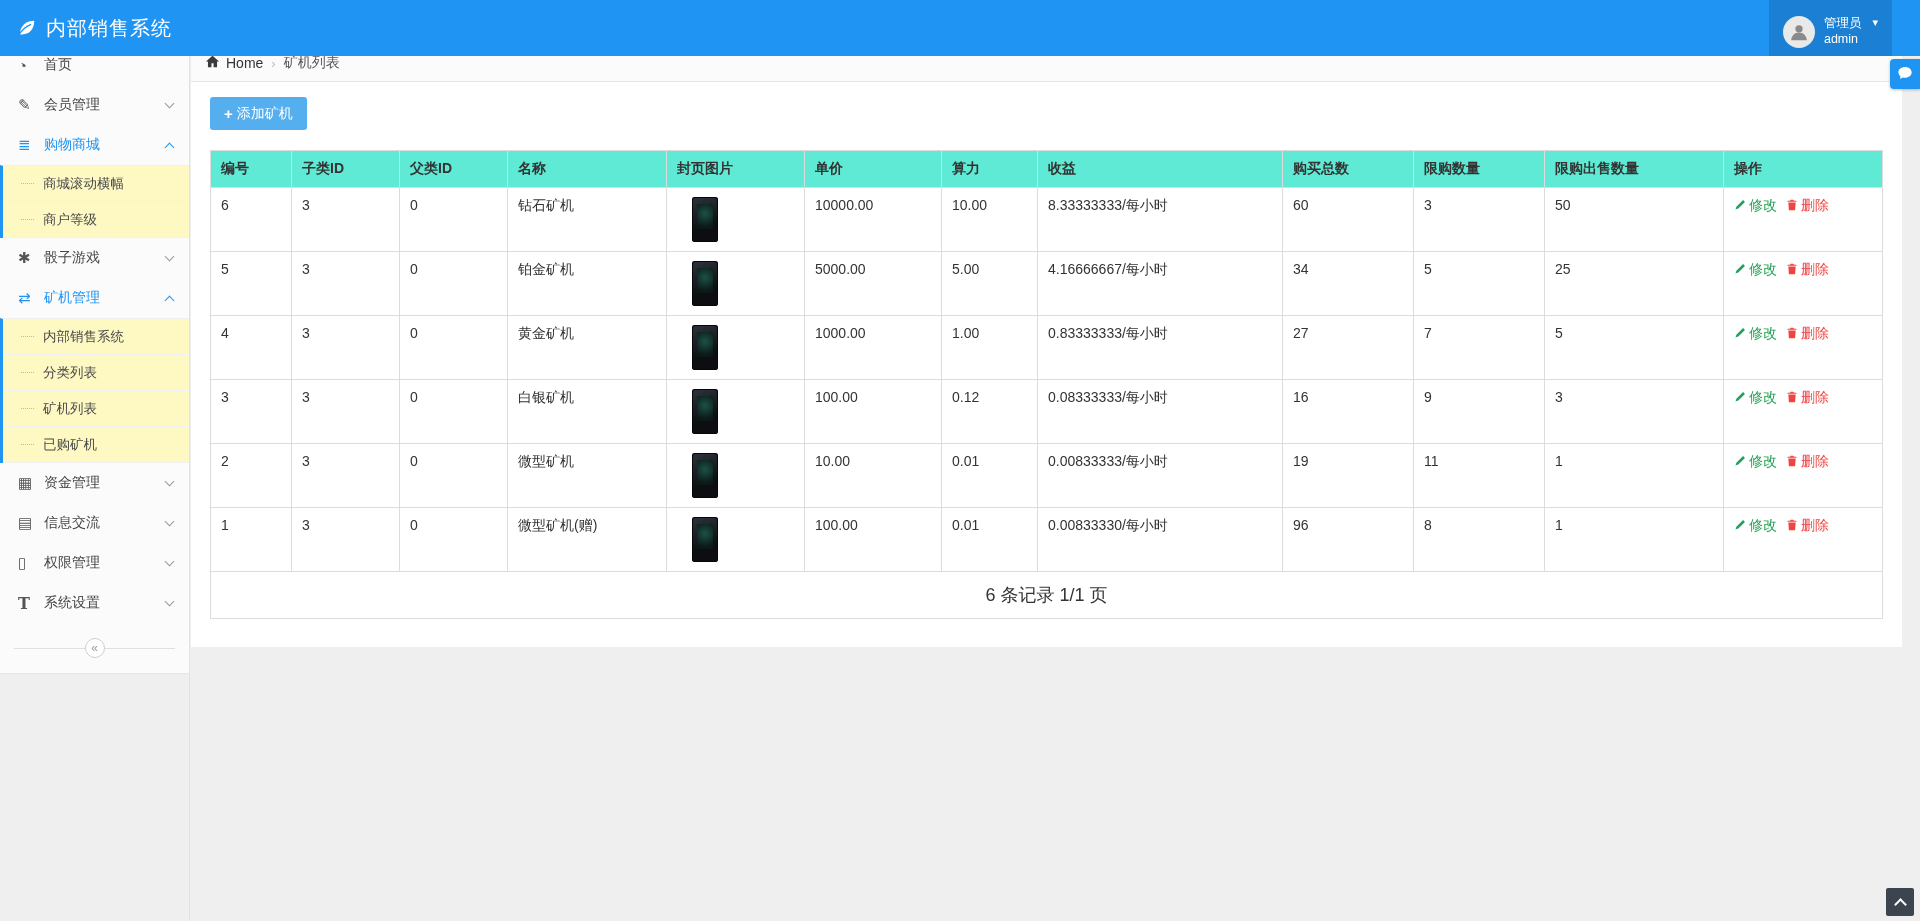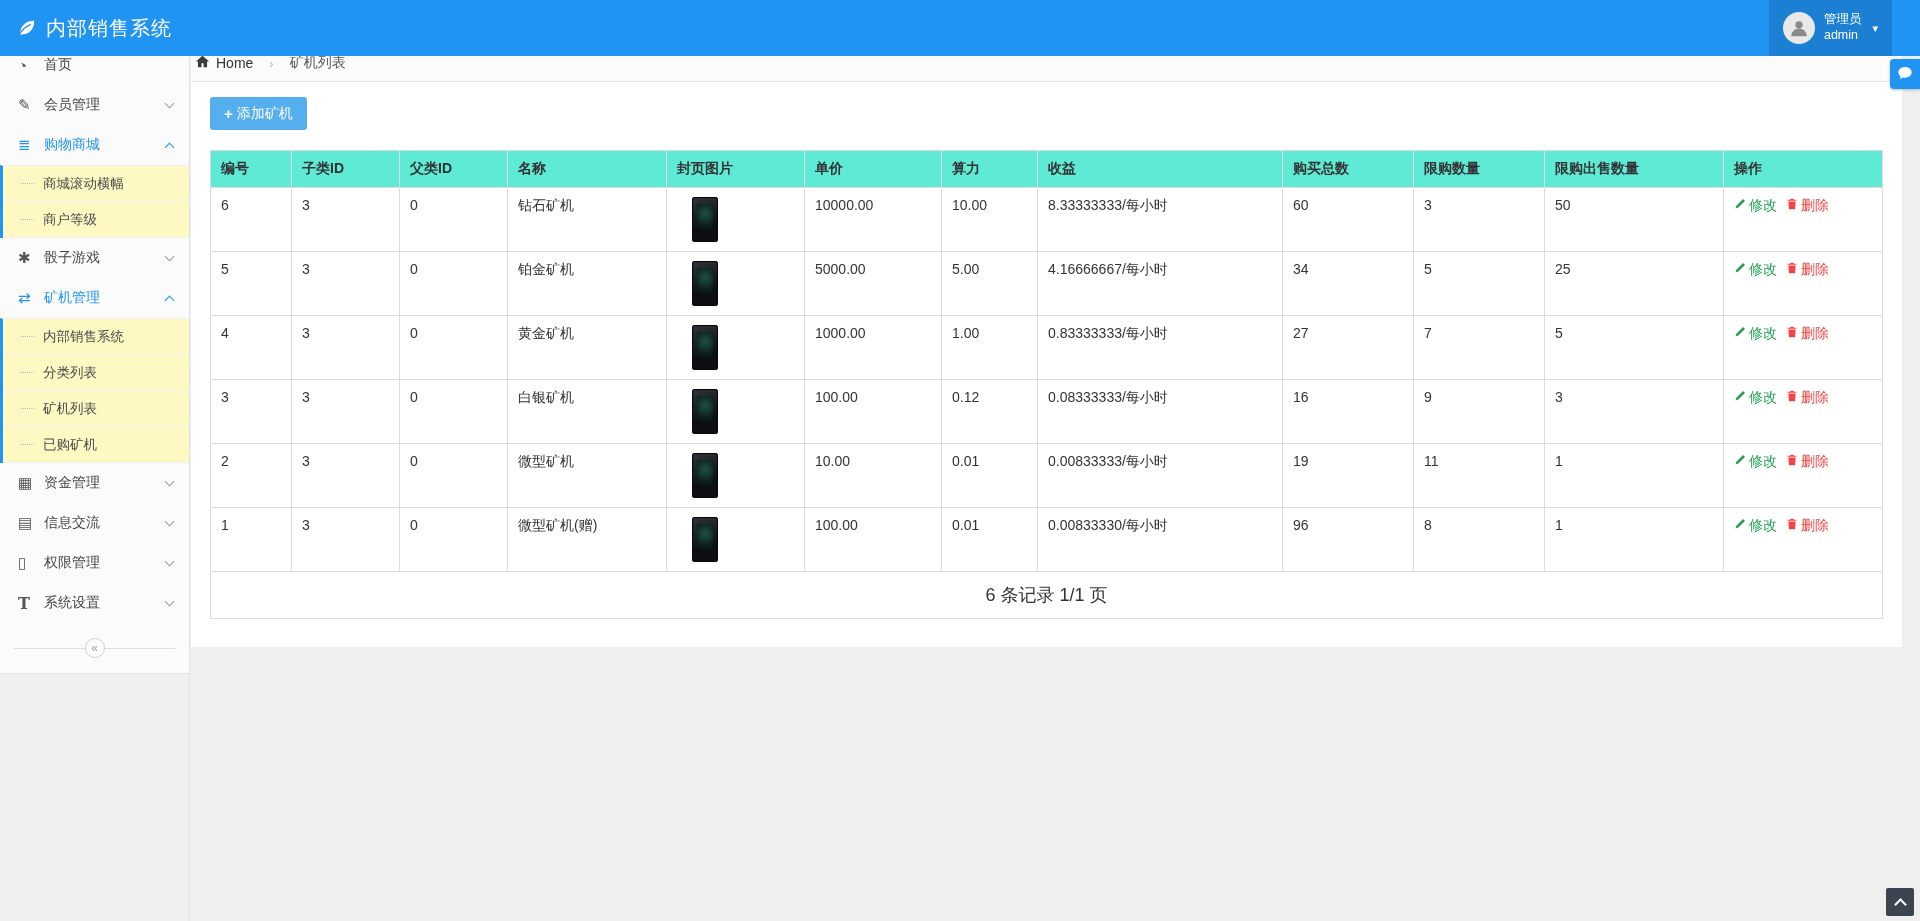--- a/index.html
+++ b/index.html
@@ -11,21 +11,21 @@
   }
   
   .topbar {
     position:fixed; top:0; left:0; right:0; height:56px;
     background:#2094F3; color:#fff; display:flex; align-items:center; z-index:30;
   }
   .brand { display:flex; align-items:center; gap:9px; padding-left:15px; font-size:20px; letter-spacing:1px; }
   .brand svg { display:block; }
   .user-box {
     margin-left:auto; margin-right:28px; height:100%;
-    display:flex; align-items:center; gap:9px; padding:4px 14px;
+    display:flex; align-items:flex-start; gap:9px; padding:16px 14px;
     background:rgba(0,0,0,.13); cursor:pointer;
   }
   .avatar {
     width:32px; height:32px; border-radius:50%; background:#E9E9E9;
     display:flex; align-items:center; justify-content:center; overflow:hidden;
   }
   .user-text { line-height:1.25; font-size:12.5px; }
   .user-text .name { font-weight:normal; }
   .user-caret { font-size:11px; margin-left:2px; }
   
@@ -57,22 +57,22 @@
   .collapse-bar { position:relative; height:30px; margin:10px 10px 6px; display:flex; align-items:center; justify-content:center; }
   .collapse-bar::before { content:""; position:absolute; left:4px; right:4px; top:50%; border-top:1px solid #DFDFDF; }
   .collapse-knob {
     position:relative; z-index:2; width:20px; height:20px; border-radius:50%;
     background:#FFF; border:1px solid #CFCFCF; color:#9B9B9B;
     display:flex; align-items:center; justify-content:center; font-size:12px; cursor:pointer;
   }
   
   .main { margin:45px 18px 0 191px; background:#FFF; }
   .breadcrumb {
-    height:37px; display:flex; align-items:center; gap:16px;
-    padding-left:4px; background:#FBFBFB; border-bottom:1px solid #E7E7E7;
+    height:37px; display:flex; align-items:center; gap:8px;
+    padding-left:14px; background:#FBFBFB; border-bottom:1px solid #E7E7E7;
     font-size:14px; color:#555;
   }
   .breadcrumb .home-link { display:flex; align-items:center; gap:6px; color:#333; cursor:pointer; }
   .crumb-sep { color:#B9B9B9; font-size:13px; }
   .panel { padding:15px 19px 28px; }
   .btn-add {
     background:#55AEEE; color:#FFF; border:none; border-radius:3px;
     height:33px; padding:0 14px; font-size:14px; cursor:pointer;
     display:inline-flex; align-items:center; gap:4px;
   }
@@ -89,21 +89,21 @@
   .machine-img {
     width:26px; height:45px; margin-left:15px; border-radius:3px; position:relative;
     background:linear-gradient(160deg,#2E343C,#0C0E11 65%);
     box-shadow:inset 0 0 0 1px #05070a;
   }
   .machine-img::after {
     content:""; position:absolute; left:5px; top:7px; right:5px; bottom:13px;
     background:radial-gradient(circle at 50% 38%,#1E5048,#0B1A17 75%); border-radius:2px;
   }
   td.op { white-space:nowrap; }
-  .op a { text-decoration:none; margin-right:9px; display:inline-flex; gap:3px; cursor:pointer; font-size:14px; }
+  .op a { text-decoration:none; margin-right:9px; display:inline-flex; align-items:center; gap:3px; cursor:pointer; font-size:14px; }
   .op a.edit { color:#23A055; }
   .op a.del { color:#ef4444; }
   .table-footer {
     border:1px solid #DCDCDC; border-top:none; text-align:center;
     padding:11px 0; font-size:18px; color:#333;
   }
   
   .service-widget {
     position:fixed; right:0; top:59px; width:30px; height:30px;
     background:#2094F3; border-radius:4px 0 0 4px; display:flex;

